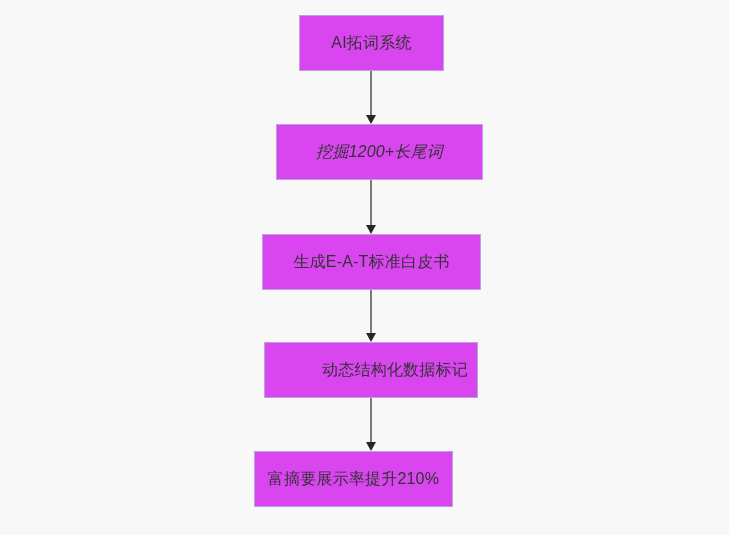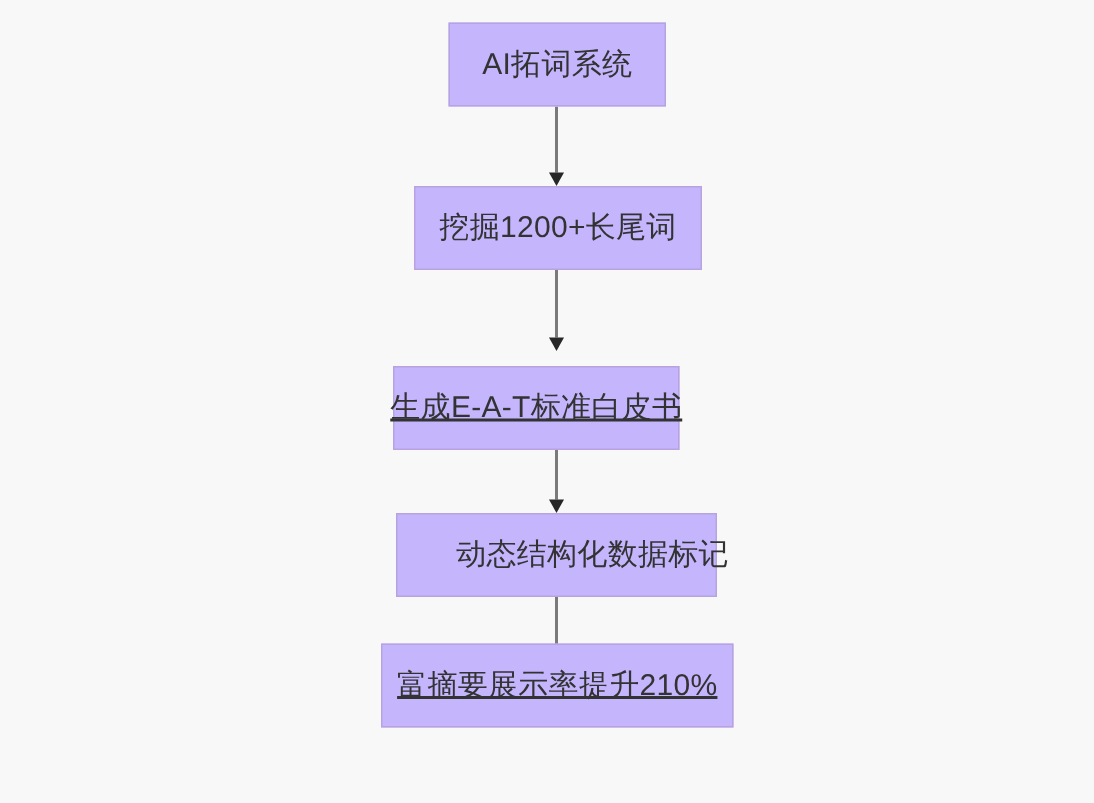--- a/index.html
+++ b/index.html
@@ -16,27 +16,27 @@
 
   #flowchart {
     position: relative;
     width: 729px;
     height: 535px;
   }
 
   .node {
     position: absolute;
     box-sizing: border-box;
-    background: #c4b5fd;
+    background: #d946ef;
     border: 1.6px solid #b7a3e0;
     display: flex;
     align-items: center;
     justify-content: center;
     color: #333333;
-    font-size: 20px;
+    font-size: 16px;
     line-height: 1;
     letter-spacing: 0.2px;
     white-space: nowrap;
     z-index: 2;
   }
 
   .node-label {
     display: block;
   }
 
@@ -72,44 +72,44 @@
 
   <div class="node" style="left:299px; top:15px; width:145px; height:56px;">
     <span class="node-label">AI拓词系统</span>
   </div>
 
   <div class="connector" style="left:361px; top:71px; width:20px; height:53px;">
     <div class="line" style="height:44px;"></div>
     <div class="arrowhead" style="top:44px;"></div>
   </div>
 
-  <div class="node" style="left:276px; top:124px; width:192px; height:56px;">
+  <div class="node" style="left:276px; top:124px; width:207px; height:56px;font-style:italic;">
     <span class="node-label">挖掘1200+长尾词</span>
   </div>
 
   <div class="connector" style="left:361px; top:180px; width:20px; height:54px;">
     <div class="line" style="height:45px;"></div>
     <div class="arrowhead" style="top:45px;"></div>
   </div>
 
-  <div class="node" style="left:262px; top:244px; width:191px; height:56px;text-decoration:underline;">
+  <div class="node" style="left:262px; top:234px; width:219px; height:56px;">
     <span class="node-label">生成E-A-T标准白皮书</span>
   </div>
 
   <div class="connector" style="left:361px; top:290px; width:20px; height:52px;">
     <div class="line" style="height:43px;"></div>
     <div class="arrowhead" style="top:43px;"></div>
   </div>
 
   <div class="node" style="left:264px; top:342px; width:214px; height:56px;padding-left:48px;">
     <span class="node-label">动态结构化数据标记</span>
   </div>
 
   <div class="connector" style="left:361px; top:398px; width:20px; height:53px;">
     <div class="line" style="height:44px;"></div>
     <div class="arrowhead" style="top:44px;"></div>
   </div>
 
-  <div class="node" style="left:254px; top:429px; width:235px; height:56px;text-decoration:underline;">
+  <div class="node" style="left:254px; top:451px; width:199px; height:56px;">
     <span class="node-label">富摘要展示率提升210%</span>
   </div>
 
 </div>
 
 </body></html>

